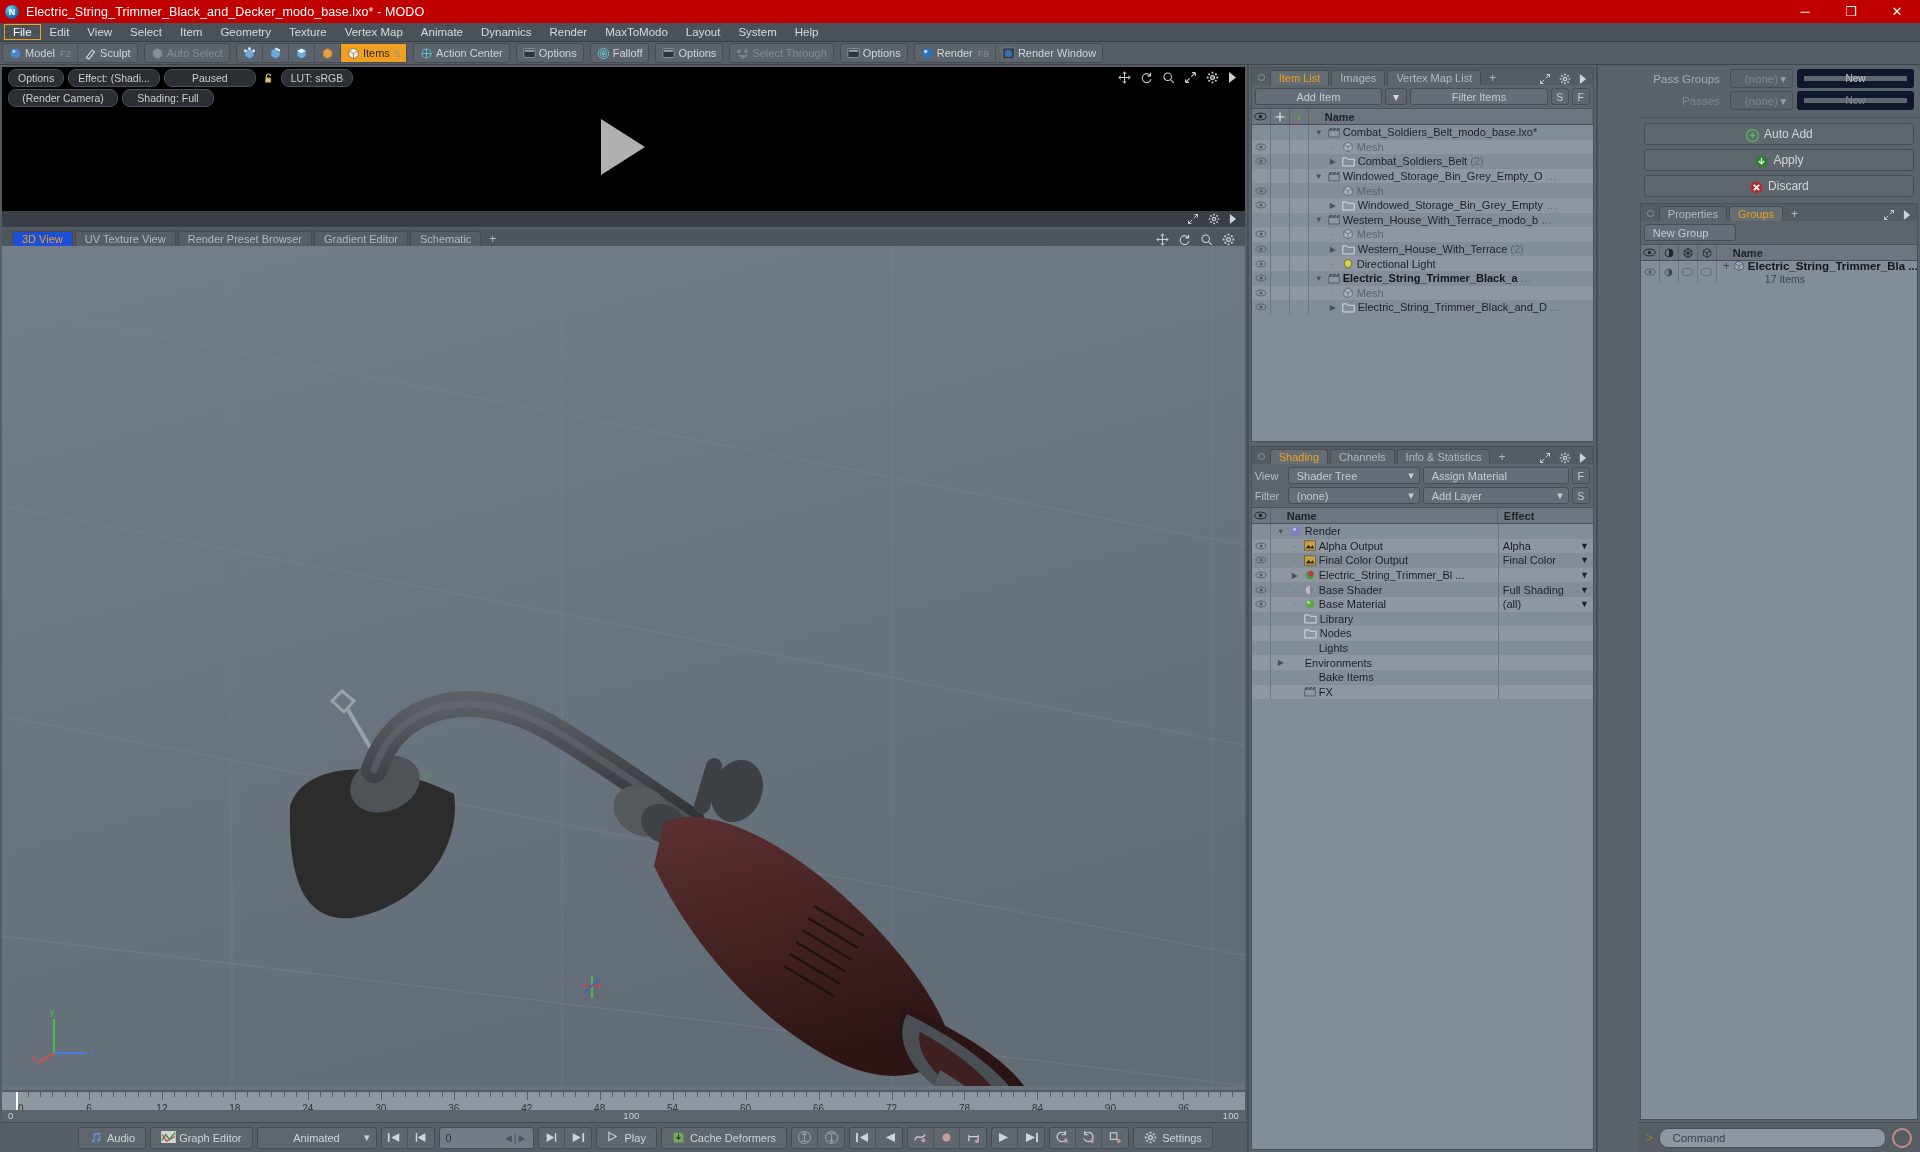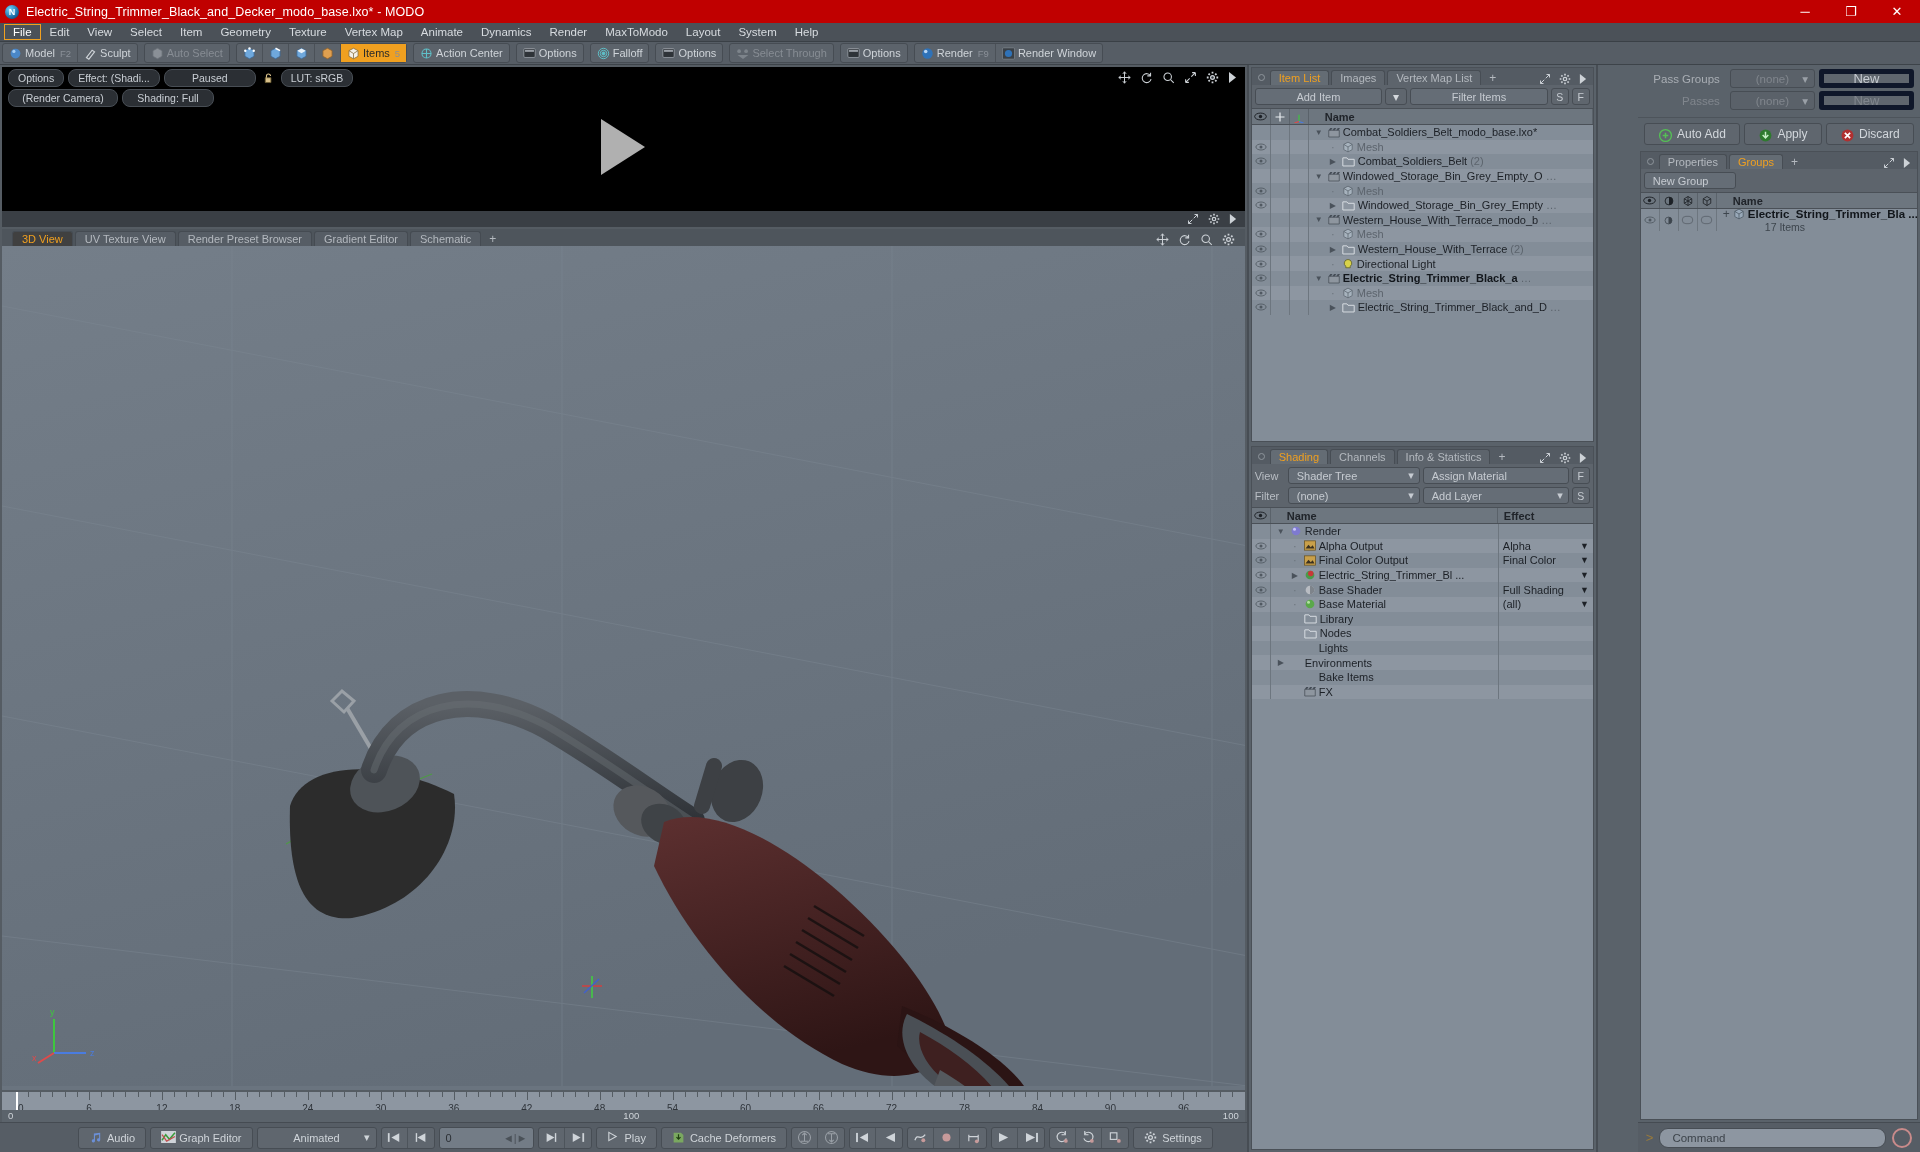--- a/index.html
+++ b/index.html
@@ -67,21 +67,21 @@
                width:0;height:0;border-left:44px solid #cfcfcf; border-top:28px solid transparent;
                border-bottom:28px solid transparent; opacity:.85;}
   .previewFooter{ position:absolute; bottom:0;left:0;right:0;height:16px;background:#3a3f45;
                   display:flex;align-items:center;justify-content:flex-end;gap:9px;padding-right:8px;}
 
   
   .vpPane { flex:1 1 auto; margin:2px; display:flex; flex-direction:column; min-height:0; background:#4e555c;}
   .vpTabs { height:17px; display:flex; align-items:flex-end; gap:0px; padding-left:10px; background:#4e555c; position:relative;}
   .vpTab { font-size:11px; padding:1px 9px 1px 9px; color:#b4b9bf; background:#565d65;
            border:1px solid #454b52; border-bottom:none; border-radius:3px 3px 0 0; margin-right:2px;}
-  .vpTab.act { background:#404040; color:#f0a020; }
+  .vpTab.act { background:#1d4ed8; color:#f0a020; }
   .vpTabPlus{ font-size:12px; color:#b4b9bf; padding:0 6px;}
   .vpIcons{ margin-left:auto; display:flex; gap:9px; align-items:center; padding-right:10px; }
   .vpSub { height:16px; display:flex; align-items:center; gap:5px; padding-left:14px; background:#5b636b; }
   .vpCanvas { flex:1 1 auto; position:relative; background:#6a747f; overflow:hidden; }
 
   .vpStats { position:absolute; right:10px; bottom:74px; text-align:right; font-size:11px; line-height:14.5px; color:#c8cdd3;}
   .vpStats .hot{ color:#f0a020; }
 
   
   .tlPane { height:30px; margin:0 2px; background:#8d96a1; position:relative; }
@@ -152,24 +152,24 @@
   .tree{ display:inline-flex; width:12px; justify-content:center; color:#4a525b; font-size:8px;}
   .treeline{ display:inline-block; width:12px; text-align:center; color:#6a727b; font-size:11px;}
 
   
   .passArea{ padding:4px 6px; }
   .passRow{ display:flex; align-items:center; height:19px; margin-bottom:3px; gap:4px; }
   .passLbl{ width:82px; text-align:right; font-size:11.5px; color:#a9aeb4; padding-right:6px;}
   .passSel{ flex:1 1 auto; height:19px; background:#5a6169; border:1px solid #474d54; border-radius:3px;
             display:flex;align-items:center;justify-content:center;font-size:11.5px;color:#80868d;position:relative;}
   .passSel .car{position:absolute;right:6px;color:#9aa0a7;}
-  .passNew{ width:95px;height:19px;background:#5f666e;border:5px solid #0f172a;border-radius:3px;
-            display:flex;align-items:center;justify-content:center;font-size:13px;color:#c6cbd1;}
+  .passNew{ width:117px;height:19px;background:#5f666e;border:7px solid #0f172a;border-radius:3px;
+            display:flex;align-items:center;justify-content:center;font-size:10px;color:#c6cbd1;}
   .passNew.dim{color:#80868d;}
-  .actRow{ display:flex; gap:4px; padding:5px 6px 4px 6px; border-top:1px solid #4d545b;}
+  .actRow{ display:flex; gap:4px; padding:5px 6px 4px 6px; border-top:1px solid #4d545b;flex-direction:column;}
   .actBtn{ flex:1 1 auto; height:22px; background:#5f666e;border:1px solid #474d54;border-radius:3px;
            display:flex;align-items:center;justify-content:center;gap:6px;font-size:12px;color:#d2d7dc;}
 
   .cmdbar{ height:30px; display:flex; align-items:center; gap:6px; padding:0 8px; background:#565d65;
            border-top:1px solid #454b52;}
   .cmdIn{ flex:1 1 auto; height:20px; background:#8d96a1; border:1px solid #474d54; border-radius:9px;
           font-size:11.5px; color:#3c434a; display:flex; align-items:center; padding-left:12px;}
   .cmdCirc{ width:20px;height:20px;border-radius:50%;border:2px solid #c98b8b;}
 
   svg{display:block;}

